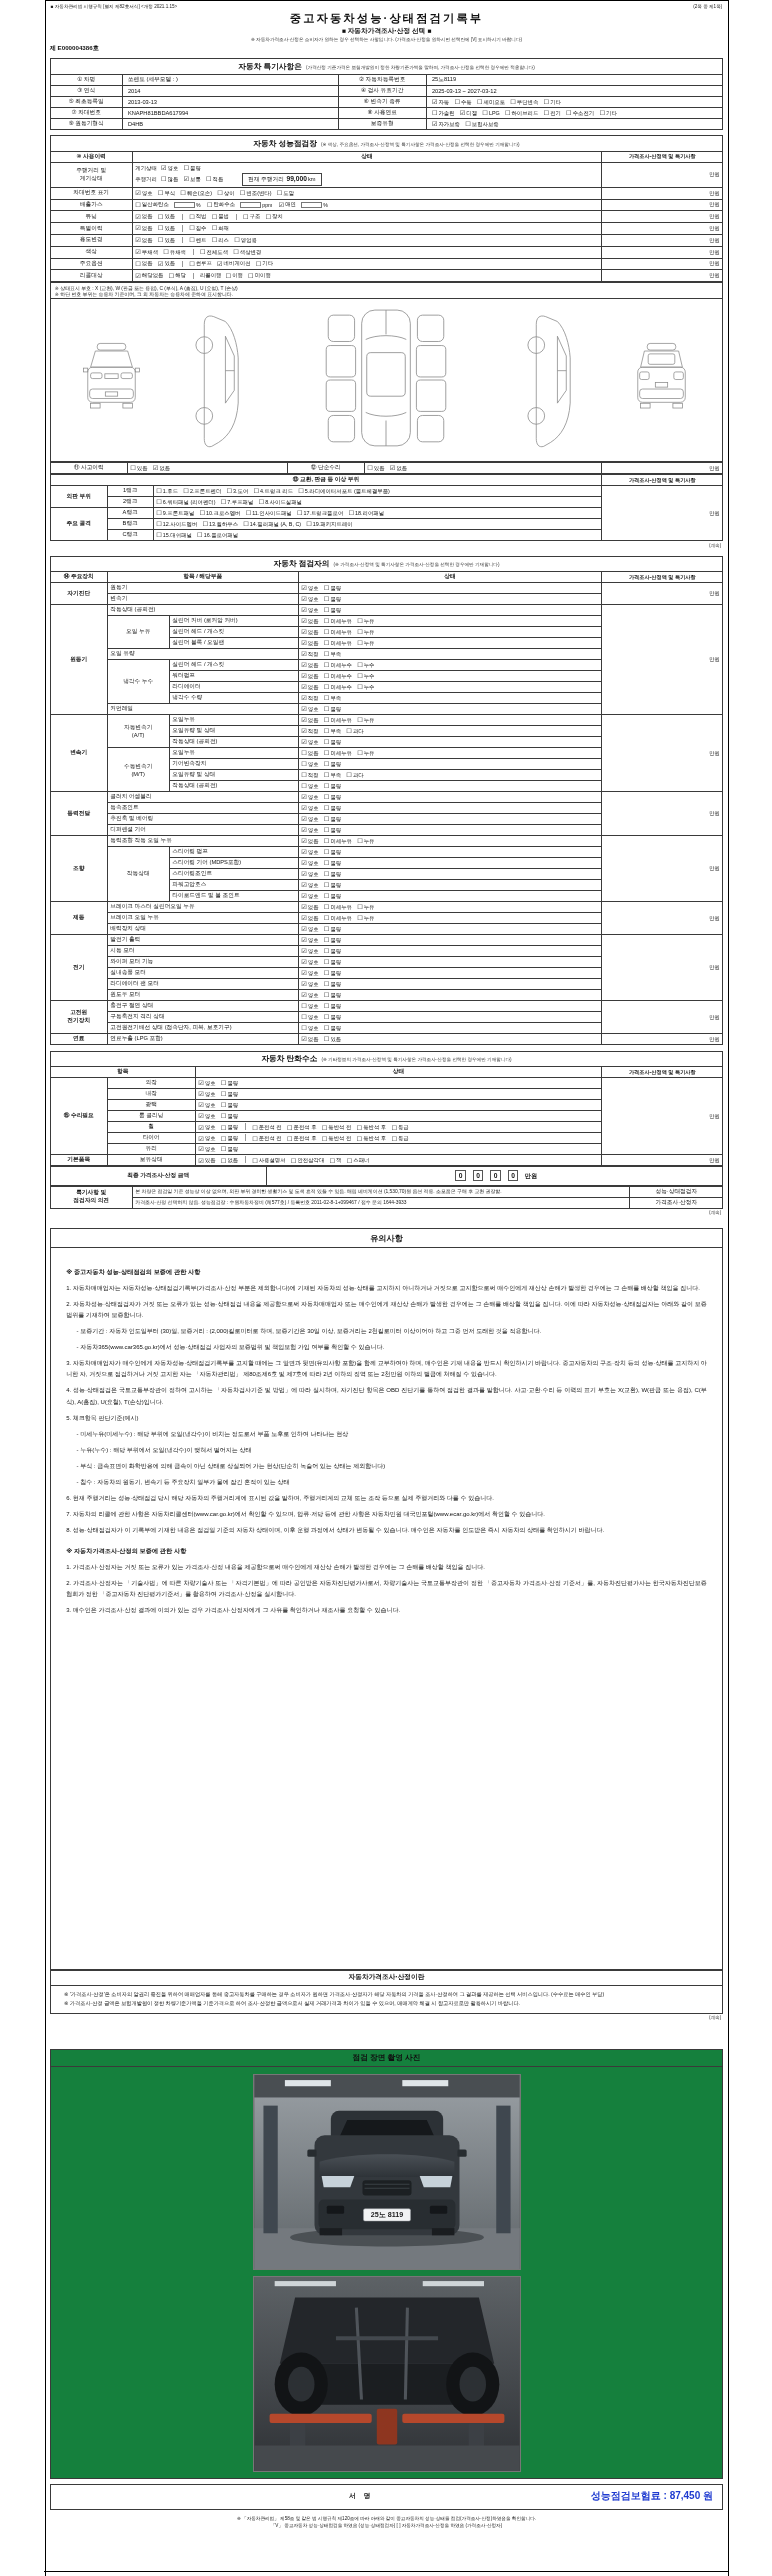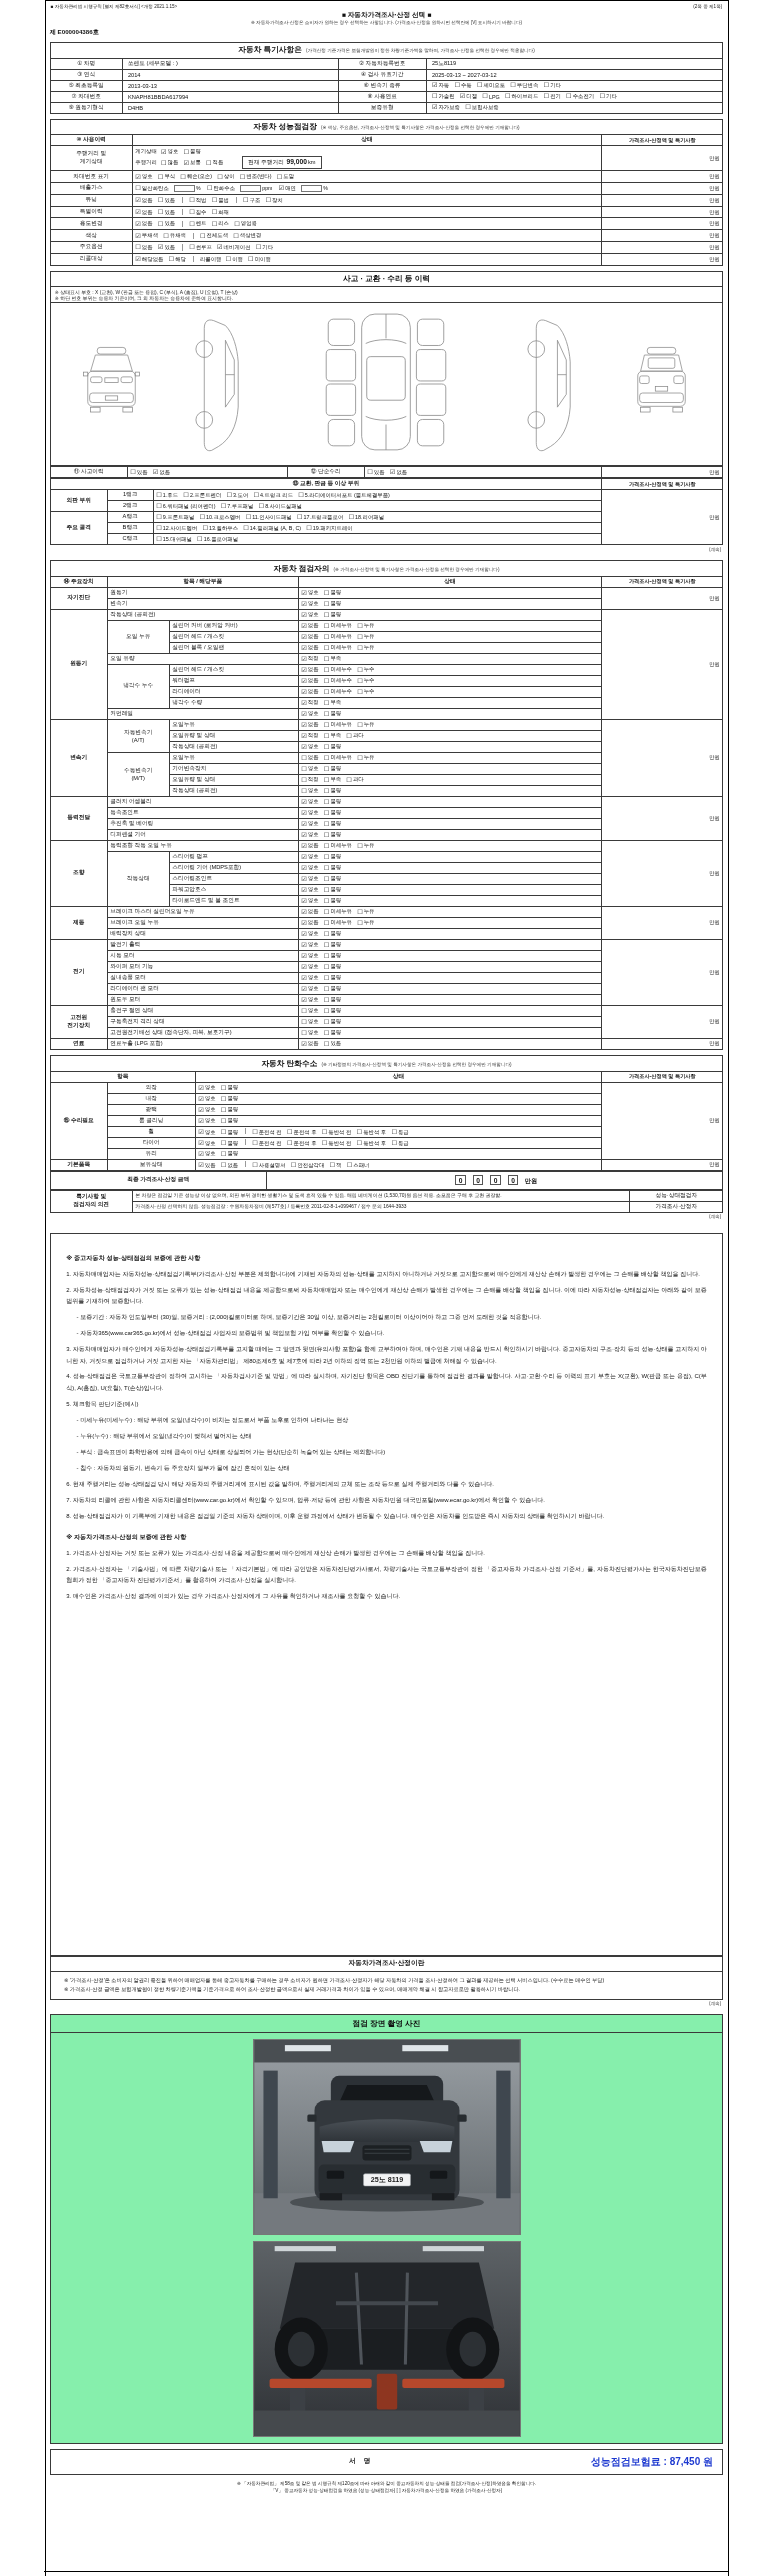--- a/index.html
+++ b/index.html
@@ -47,21 +47,21 @@
   .noticebox{border:0.5px solid #3a3a3a;margin-top:13.4px;background:#fff;}
   .noticebox .ntitle{border-bottom:0.5px solid #3a3a3a;text-align:center;font-weight:bold;font-size:8.2px;padding:3.1px 0;}
   .nbody{padding:9.3px 15.5px 10.3px;min-height:721px;}
   .np{font-size:6px;line-height:1.9;margin:4.6px 0;text-align:justify;}
   .ni{margin-left:10.3px;}
   .nb{font-weight:bold;margin-top:9.3px;font-size:6.2px;}
   .pricingbox{border:0.5px solid #3a3a3a;margin-top:0;background:#fff;}
   .pricingbox .ptitle{text-align:center;font-weight:bold;font-size:6.7px;padding:2.6px 0;border-bottom:0.5px solid #3a3a3a;}
   .pricingbox .pbody{padding:4.1px 13.4px 5.2px;}
   .pricingbox .pbody div{font-size:5.2px;line-height:1.7;}
-  .photobox{border:0.5px solid #3a3a3a;margin-top:8px;background:#86efac;}
+  .photobox{border:0.5px solid #3a3a3a;margin-top:29px;background:#15803d;}
   .photobox .ptitle{text-align:center;font-weight:bold;font-size:7.7px;padding:3.1px 0;border-bottom:0.5px solid #3a3a3a;}
   .photo{display:block;margin:6.2px auto;width:268px;height:196px;border:0.5px solid #777;background:#555;}
   .signbox{border:0.5px solid #3a3a3a;margin-top:5.2px;background:#fff;padding:4.1px 9.3px 5.2px;display:flex;align-items:center;justify-content:space-between;}
   .signlabel{font-size:6.7px;font-weight:bold;letter-spacing:3.1px;margin-left:289px;}
   .fee{color:#1e3ad0;font-weight:bold;font-size:10px;}
   .footer{margin-top:5.2px;text-align:center;}
   .footer div{font-size:4.6px;color:#222;line-height:1.6;}
   .digit{display:inline-block;width:10.3px;height:10.3px;border:0.5px solid #555;text-align:center;line-height:10.3px;font-size:6.7px;font-weight:bold;margin:0 3.6px;background:#fff;}
   .finalunit{font-size:6.2px;font-weight:bold;margin-left:3.1px;}
   .final-cell{text-align:center;padding:3.1px 0;}
@@ -72,20 +72,21 @@
 <body>
 
 <div class="page">
   <div class="doc">
     <div class="inner">
 
       <div class="hdrow">
         <span class="tiny">■ 자동차관리법 시행규칙 [별지 제82호서식] &lt;개정 2021.1.15&gt;</span>
         <span class="tiny">(2쪽 중 제1쪽)</span>
       </div>
+      <div class="title">중고자동차성능·상태점검기록부</div>
       <div class="subtitle">■ 자동차가격조사·산정 선택 ■</div>
       <div class="subnote">※ 자동차가격조사·산정은 소비자가 원하는 경우 선택하는 사항입니다. (가격조사·산정을 원하시면 선택란에 [V] 표시하시기 바랍니다)</div>
       <div class="docno">제 E000004386호</div>
 
       <div class="sec">
         <span>자동차 특기사항은</span><span class="note">(가격산정 기준가격은 보험개발원이 정한 차량기준가액을 말하며, 가격조사·산정을 선택한 경우에만 적용합니다)</span>
       </div>
       <table>
         <colgroup>
             <col style="width:72px">
@@ -417,23 +418,20 @@
                       <span class="ckb">☐</span>
                       <span class="ckl">미이행</span>
                     </span></span>
                 </div>
               </td>
               <td class="price">만원</td>
             </tr>
           </tbody>
       </table>
 
-      <div class="sec">
-        <span>사고 · 교환 · 수리 등 이력</span>
-      </div>
       <div class="notes-line">
         <div>※ 상태표시 부호 : X (교환), W (판금 또는 용접), C (부식), A (흠집), U (요철), T (손상)</div>
         <div>※ 하단 번호 부위는 승용차 기준이며, 그 외 자동차는 승용차에 준하여 표시합니다.</div>
       </div>
       <div class="diagwrap">
 
         <svg class="diag" viewBox="0 0 120 170" width="57" height="82">
           <rect x="30" y="8" width="60" height="14" rx="6"></rect>
           <path d="M26,24 L94,24 L104,58 L16,58 Z"></path>
           <rect x="10" y="58" width="100" height="74" rx="10"></rect>
@@ -1305,20 +1303,21 @@
           </tr>
           <tr>
             <td class="remarks-text">가격조사·산정 선택하지 않음. 성능점검장 : 수원자동차정비 (제577호) / 등록번호 2011-02-8-1+099467 / 접수 문의 1644-3933</td>
             <td class="lbl">가격조사·산정자</td>
           </tr>
         </tbody>
       </table>
       <div class="contd">(계속)</div>
 
       <div class="noticebox">
+        <div class="ntitle">유의사항</div>
         <div class="nbody" id="notice-body">
             <div class="np nb">※ 중고자동차 성능·상태점검의 보증에 관한 사항</div>
             <div class="np">1. 자동차매매업자는 자동차성능·상태점검기록부(가격조사·산정 부분은 제외합니다)에 기재된 자동차의 성능·상태를 고지하지 아니하거나 거짓으로 고지함으로써 매수인에게 재산상 손해가 발생한 경우에는 그 손해를 배상할 책임을 집니다.</div>
             <div class="np">2. 자동차성능·상태점검자가 거짓 또는 오류가 있는 성능·상태점검 내용을 제공함으로써 자동차매매업자 또는 매수인에게 재산상 손해가 발생한 경우에는 그 손해를 배상할 책임을 집니다. 이에 따라 자동차성능·상태점검자는 아래와 같이 보증범위를 기재하여 보증합니다.</div>
             <div class="np ni">- 보증기간 : 자동차 인도일부터 (30)일, 보증거리 : (2,000)킬로미터로 하며, 보증기간은 30일 이상, 보증거리는 2천킬로미터 이상이어야 하고 그중 먼저 도래한 것을 적용합니다.</div>
             <div class="np ni">- 자동차365(www.car365.go.kr)에서 성능·상태점검 사업자의 보증범위 및 책임보험 가입 여부를 확인할 수 있습니다.</div>
             <div class="np">3. 자동차매매업자가 매수인에게 자동차성능·상태점검기록부를 고지할 때에는 그 앞면과 뒷면(유의사항 포함)을 함께 교부하여야 하며, 매수인은 기재 내용을 반드시 확인하시기 바랍니다. 중고자동차의 구조·장치 등의 성능·상태를 고지하지 아니한 자, 거짓으로 점검하거나 거짓 고지한 자는 「자동차관리법」 제80조제6호 및 제7호에 따라 2년 이하의 징역 또는 2천만원 이하의 벌금에 처해질 수 있습니다.</div>
             <div class="np">4. 성능·상태점검은 국토교통부장관이 정하여 고시하는 「자동차검사기준 및 방법」에 따라 실시하며, 자기진단 항목은 OBD 진단기를 통하여 점검한 결과를 말합니다. 사고·교환·수리 등 이력의 표기 부호는 X(교환), W(판금 또는 용접), C(부식), A(흠집), U(요철), T(손상)입니다.</div>
             <div class="np">5. 체크항목 판단기준(예시)</div>
             <div class="np ni">- 미세누유(미세누수) : 해당 부위에 오일(냉각수)이 비치는 정도로서 부품 노후로 인하여 나타나는 현상</div>

